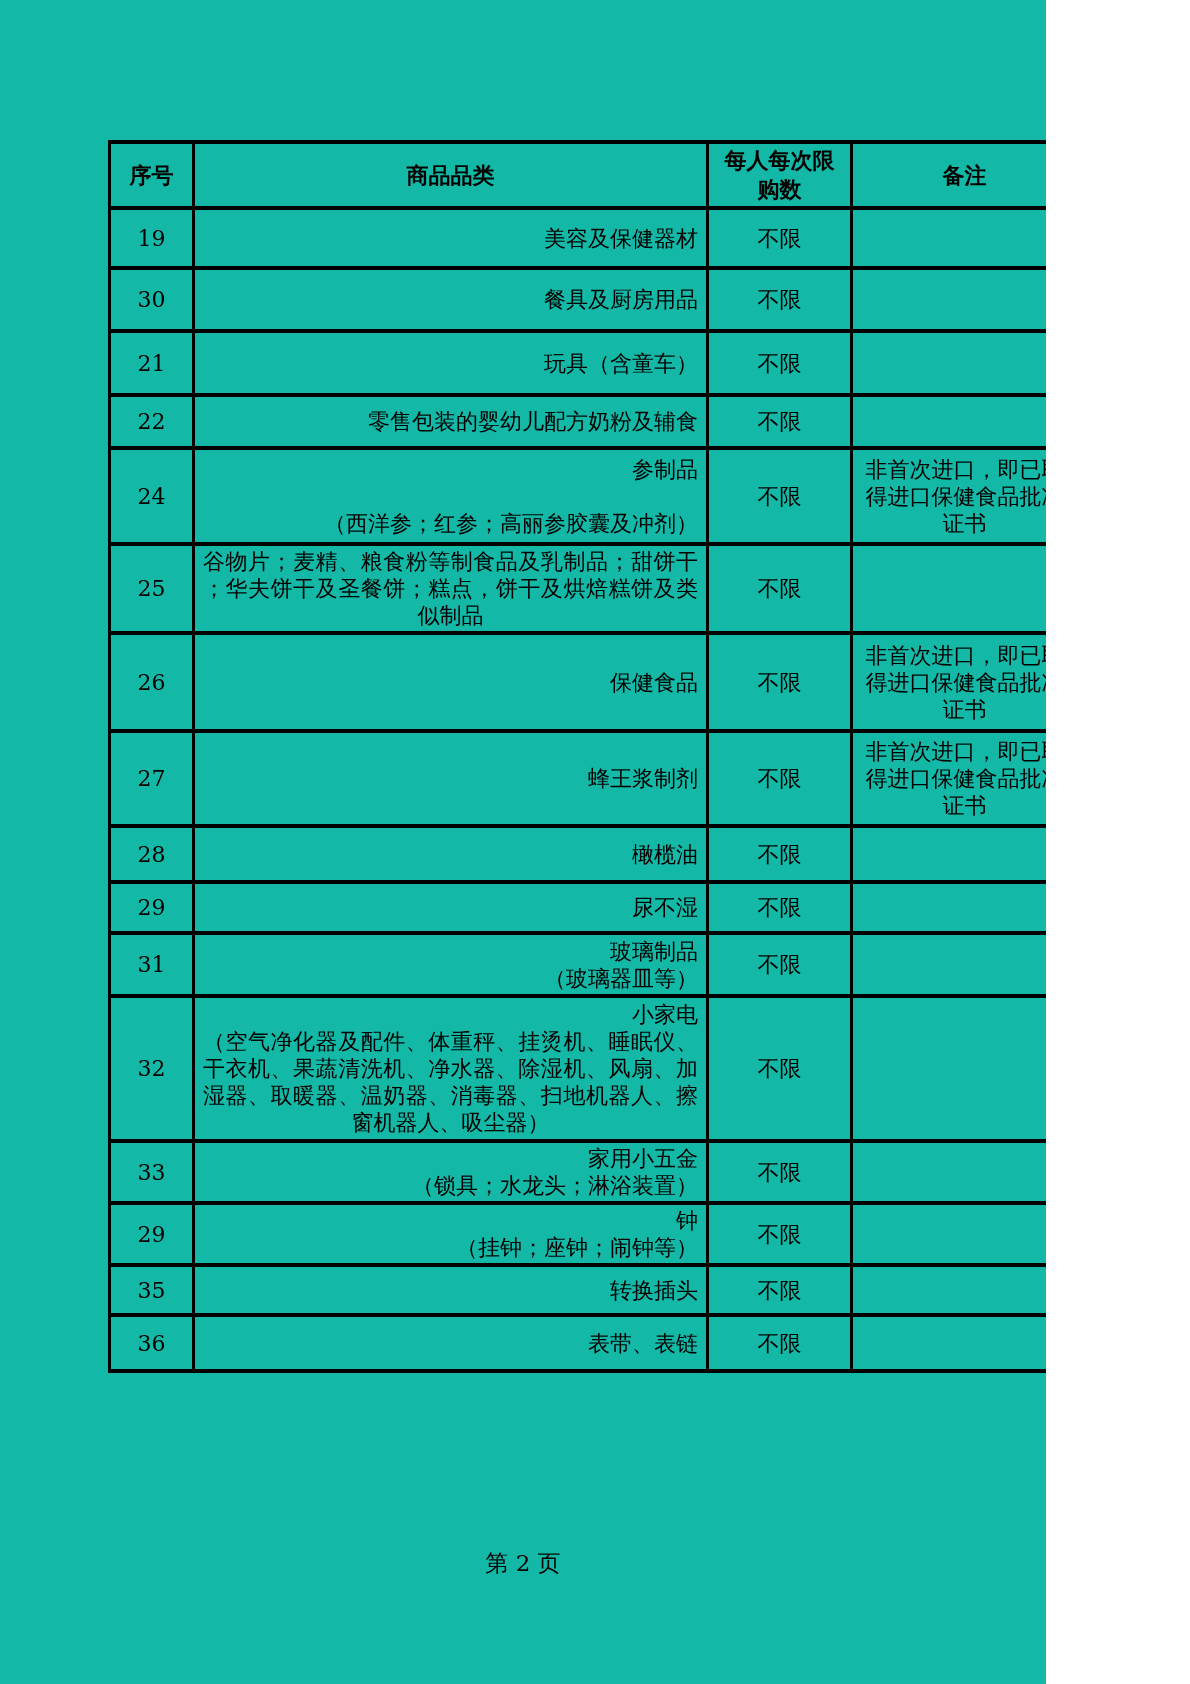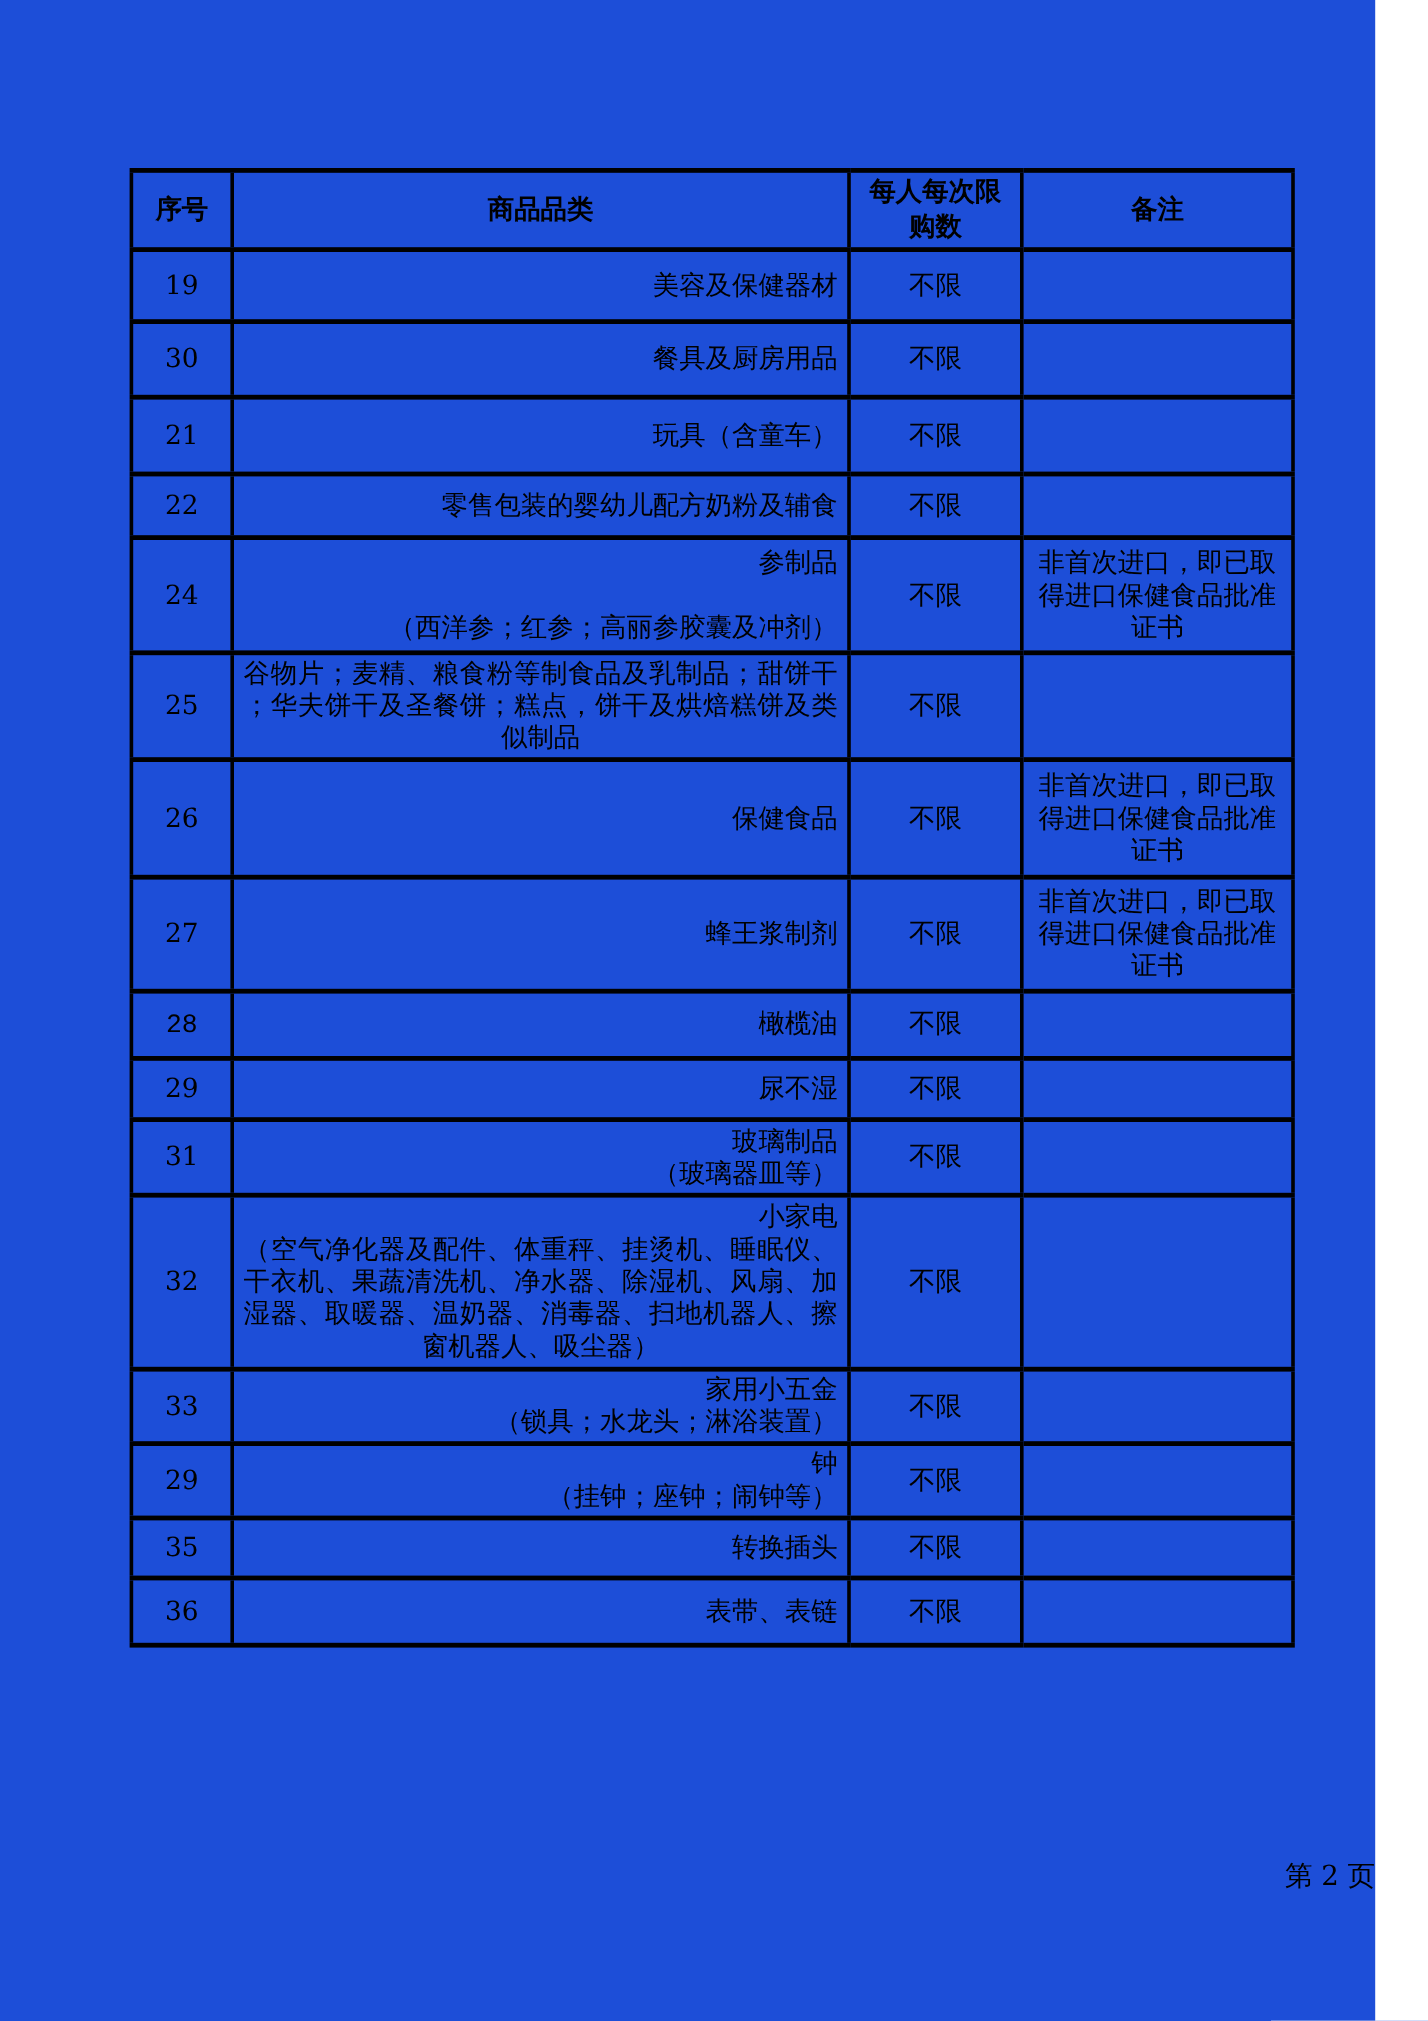--- a/index.html
+++ b/index.html
@@ -2,21 +2,21 @@
 <html><head>
 <meta charset="utf-8">
 <style>
   * { box-sizing: border-box; }
   html, body { margin: 0; padding: 0; }
   body {
     width: 1190px; height: 1684px;
     background: #ffffff; color: #000000;
     font-family: "DejaVu Serif", "Liberation Serif", serif;
   }
-  .page { position: relative; width: 1146px; height: 1684px; overflow: hidden; background: #1d4ed8; }
+  .page { position: relative; width: 1046px; height: 1684px; overflow: hidden; background: #14b8a6; }
 
   table.goods {
     position: absolute; left: 108px; top: 140px; width: 968px;
     border-collapse: collapse; table-layout: fixed;
   }
   .goods th, .goods td {
     border: 3px solid #000;
     border-top-width: 4px; border-bottom-width: 4px;
     padding: 2px 8px;
     font-size: 22px; line-height: 27px;
@@ -29,21 +29,21 @@
     font-family: "DejaVu Sans", "Liberation Sans", sans-serif;
     font-weight: bold; font-size: 22px; line-height: 29px;
     padding: 2px 6px;
   }
   .goods td { font-size: 22px; }
   .cat-line { min-height: 27px; text-align: right; }
   .long { text-align: justify; text-align-last: center; line-break: anywhere; }
   td.c-remark { padding: 2px 9px; }
   .footer {
     position: absolute; left: 0; top: 1548px; width: 100%;
-    text-align: right; font-size: 23px; color: #000;
+    text-align: center; font-size: 23px; color: #000;
   }
 </style>
 </head>
 <body>
 
 <div class="page">
   <table class="goods">
     <colgroup>
       <col style="width:84px">
       <col style="width:514px">
@@ -118,21 +118,21 @@
           <td class="c-remark long">非首次进口，即已取得进口保健食品批准证书</td>
         </tr>
         <tr style="height: 95px;">
           <td>27</td>
           <td>
             <div class="cat-line">蜂王浆制剂</div>
           </td>
           <td>不限</td>
           <td class="c-remark long">非首次进口，即已取得进口保健食品批准证书</td>
         </tr>
-        <tr style="height: 56px; font-family: Liberation Mono, monospace;">
+        <tr style="height: 56px;">
           <td>28</td>
           <td>
             <div class="cat-line">橄榄油</div>
           </td>
           <td>不限</td>
           <td></td>
         </tr>
         <tr style="height: 51px;">
           <td>29</td>
           <td>

